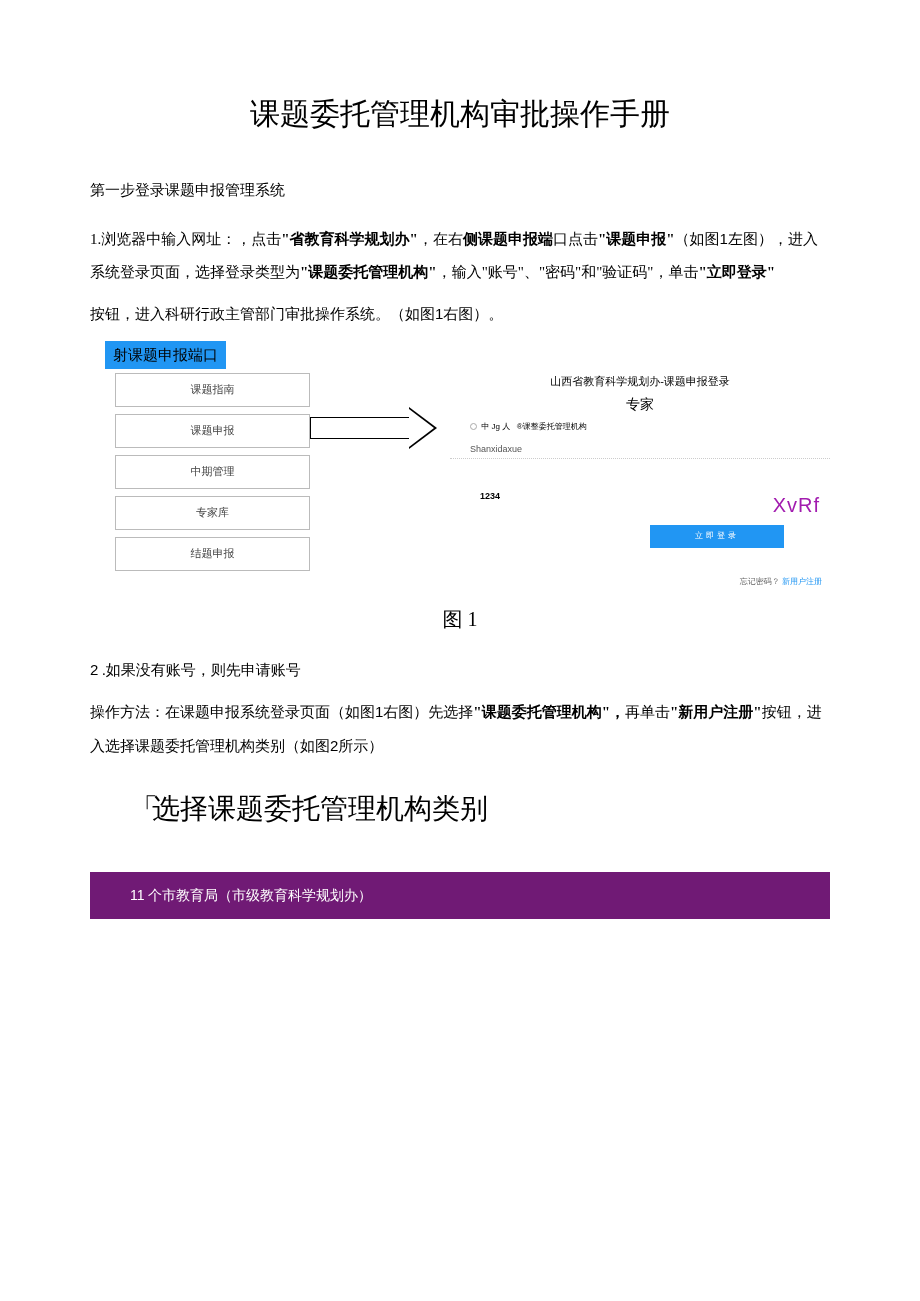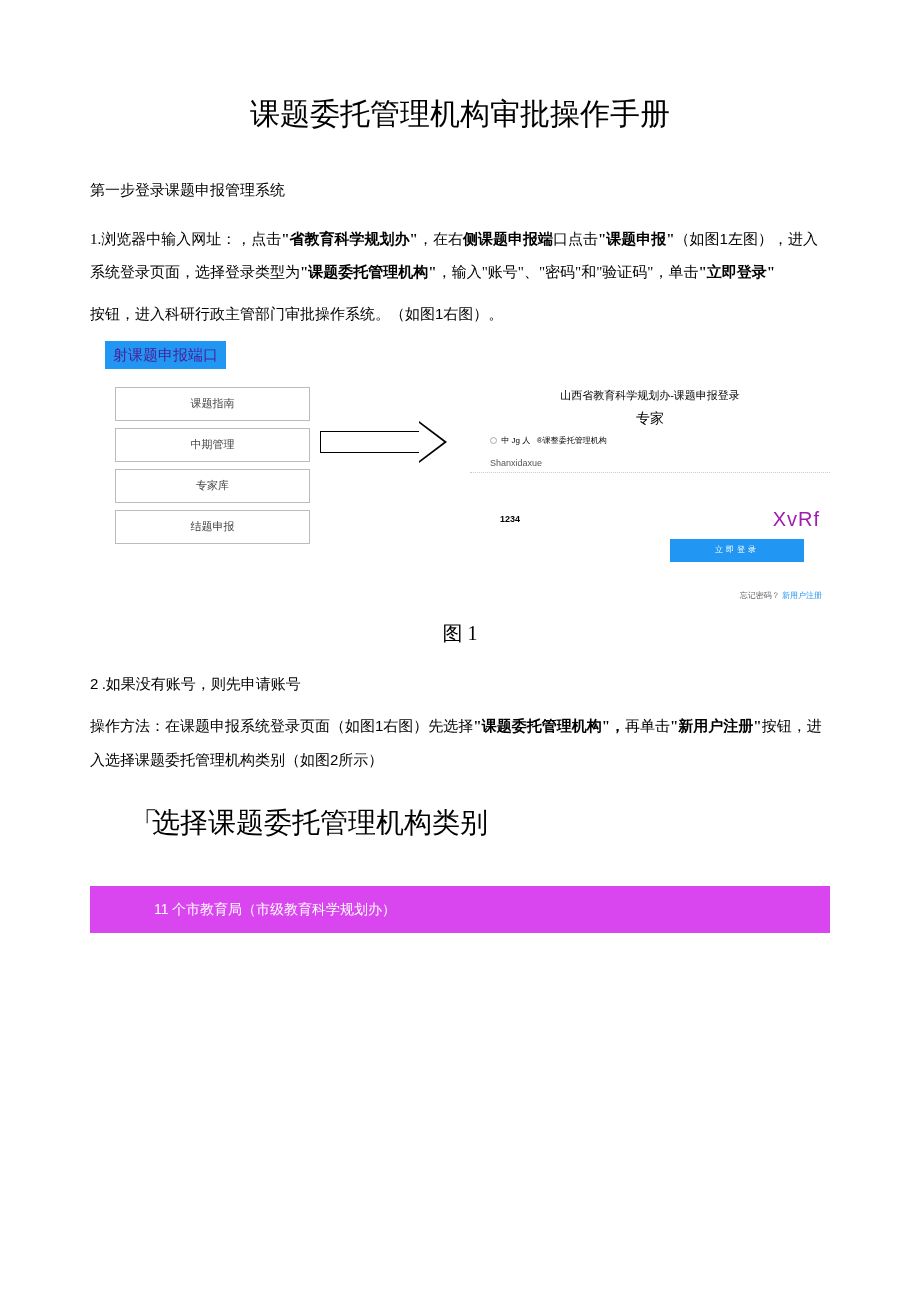--- a/index.html
+++ b/index.html
@@ -28,31 +28,30 @@
     margin-bottom: 8px;
   }
   .bold { font-weight: bold; }
   .figure-area {
     margin-top: 10px;
     margin-bottom: 10px;
   }
   .port-label {
     display: inline-block;
     background: #2196f3;
-    color: #4c1d95;
+    color: #000000;
     font-size: 15px;
     padding: 2px 8px;
     font-family: "SimHei", sans-serif;
     margin-left: 15px;
   }
   .fig1-row {
     display: flex;
     align-items: flex-start;
-    gap: 10px;
-    margin-top: 18px;
+    margin-top: 4px;
   }
   .menu-col {
     width: 195px;
     margin-left: 25px;
   }
   .menu-item {
     border: 1px solid #bbb;
     height: 34px;
     display: flex;
     align-items: center;
@@ -128,21 +127,21 @@
     border-bottom: 1px dotted #ccc;
     font-size: 9px;
     padding: 2px 0 2px 20px;
     margin-bottom: 4px;
     color: #555;
     font-family: Arial, sans-serif;
   }
   .captcha-row {
     display: flex;
     justify-content: space-between;
-    align-items: center;
+    align-items: flex-start;
     margin-top: 30px;
   }
   .captcha-code {
     font-size: 9px;
     font-weight: bold;
     font-family: Arial, sans-serif;
     padding-left: 30px;
   }
   .captcha-img {
     font-family: Arial, sans-serif;
@@ -180,24 +179,24 @@
     font-weight: 400;
     margin: 24px 0 40px 40px;
     font-family: "SimSun", serif;
   }
   .sub-prefix {
     display: inline-block;
     vertical-align: top;
     margin-right: -6px;
   }
   .teal-bar {
-    background: #d946ef;
+    background: #701a75;
     color: #fff;
     font-size: 14px;
-    padding: 12px 0 12px 64px;
+    padding: 12px 0 12px 40px;
     margin: 0 0 0 0;
     font-family: "SimSun", serif;
   }
   .num-arial { font-family: Arial, sans-serif; }
 </style>
 </head>
 <body>
 
 <h1 class="title">课题委托管理机构审批操作手册</h1>
 
@@ -210,20 +209,21 @@
 <p class="body-text">
   <span>按钮，进入科研行政主管部门审批操作系统。（如图</span><span class="num-arial">1</span><span>右图）。</span>
 </p>
 
 <div class="figure-area">
   <span class="port-label">射课题申报端口</span>
 
   <div class="fig1-row">
     <div class="menu-col">
       <div class="menu-item">课题指南</div>
+      <div class="menu-item">课题申报</div>
       <div class="menu-item">中期管理</div>
       <div class="menu-item">专家库</div>
       <div class="menu-item">结题申报</div>
     </div>
 
     <div class="arrow-box">
       <div class="arrow-body"></div>
       <div class="arrow-head"></div>
       <div class="arrow-head-inner"></div>
     </div>

